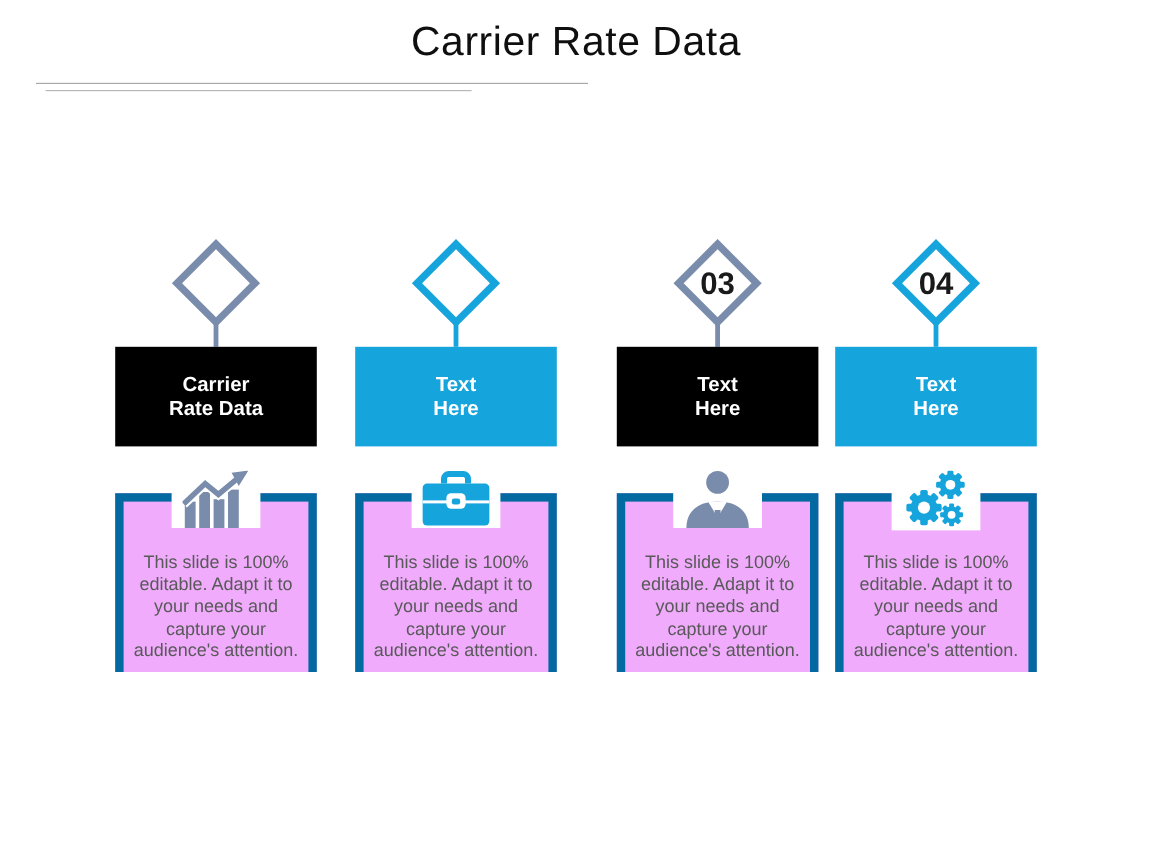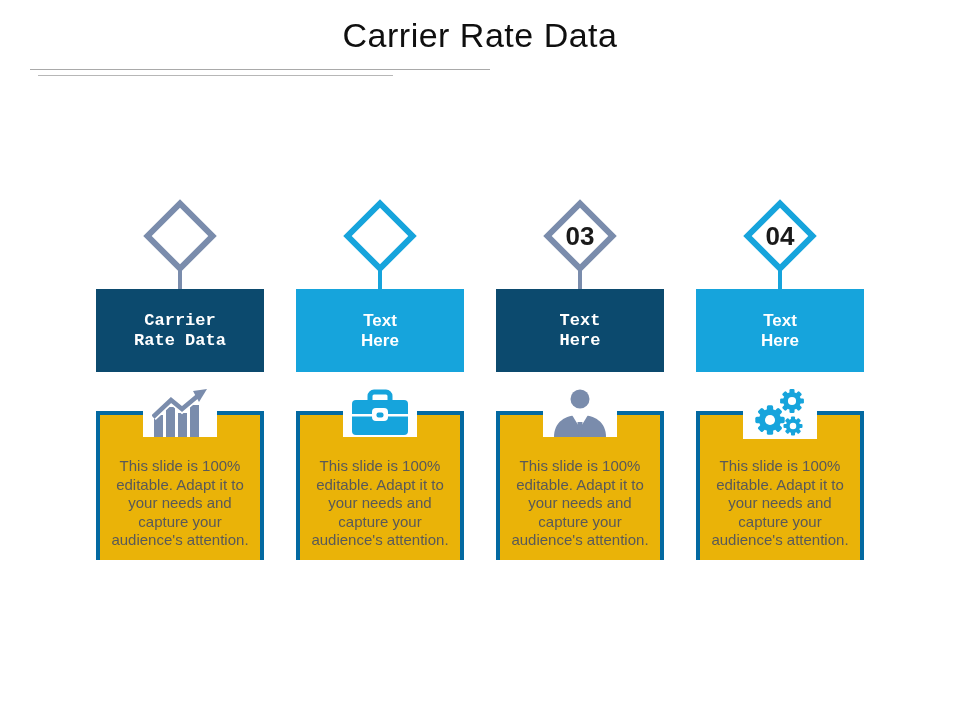--- a/index.html
+++ b/index.html
@@ -8,21 +8,21 @@
     font-family:"Liberation Sans", sans-serif;overflow:hidden;
   }
   .title{
     position:absolute;top:16px;left:0;width:100%;text-align:center;
     font-size:34px;color:#0f0f0f;letter-spacing:.5px;
   }
   .rule-1{position:absolute;left:30px;top:69px;width:460px;height:1px;background:#a9a9a9;}
   .rule-2{position:absolute;left:38px;top:75px;width:355px;height:1px;background:#b7b7b7;}
 
   .column{position:absolute;top:198px;width:168px;height:390px;}
-  .col-1{left:96px;}.col-2{left:296px;}.col-3{left:496px;}.col-4{left:696px;}
+  .col-1{left:96px;}.col-2{left:296px;}.col-3{left:514px;}.col-4{left:696px;}
 
   .diamond{
     position:absolute;top:12px;left:50%;margin-left:-26px;
     width:40px;height:40px;border:6px solid;background:#fff;
     transform:rotate(45deg);
   }
   .steel .diamond{border-color:#7a8cac;}
   .cyan  .diamond{border-color:#16a4dc;}
 
   .num{
@@ -33,26 +33,26 @@
   .connector{position:absolute;top:70px;left:50%;margin-left:-2px;width:4px;height:21px;}
   .steel .connector{background:#7a8cac;}
   .cyan  .connector{background:#16a4dc;}
 
   .header{
     position:absolute;top:91px;left:0;width:100%;height:83px;
     display:flex;align-items:center;justify-content:center;text-align:center;
     color:#ffffff;font-weight:bold;font-size:17px;line-height:20px;
     white-space:pre-line;
   }
-  .steel .header{background:#0c4a6e;font-family:Liberation Mono, monospace;}
+  .steel .header{background:#000000;}
   .cyan  .header{background:#16a4dc;}
 
   .card{
     position:absolute;top:213px;left:0;width:100%;height:172px;
-    border:4px solid #0369a1;background:#eab308;box-sizing:border-box;
+    border:7px solid #0369a1;background:#f0abfc;box-sizing:border-box;
   }
   .icon-wrap{
     position:absolute;top:-26px;left:50%;transform:translateX(-50%);
     background:#fff;padding:0 9px;line-height:0;
   }
   .desc{
     position:absolute;top:42px;left:8px;right:8px;text-align:center;
     font-size:15px;line-height:18.5px;color:#595959;
   }
 </style>

